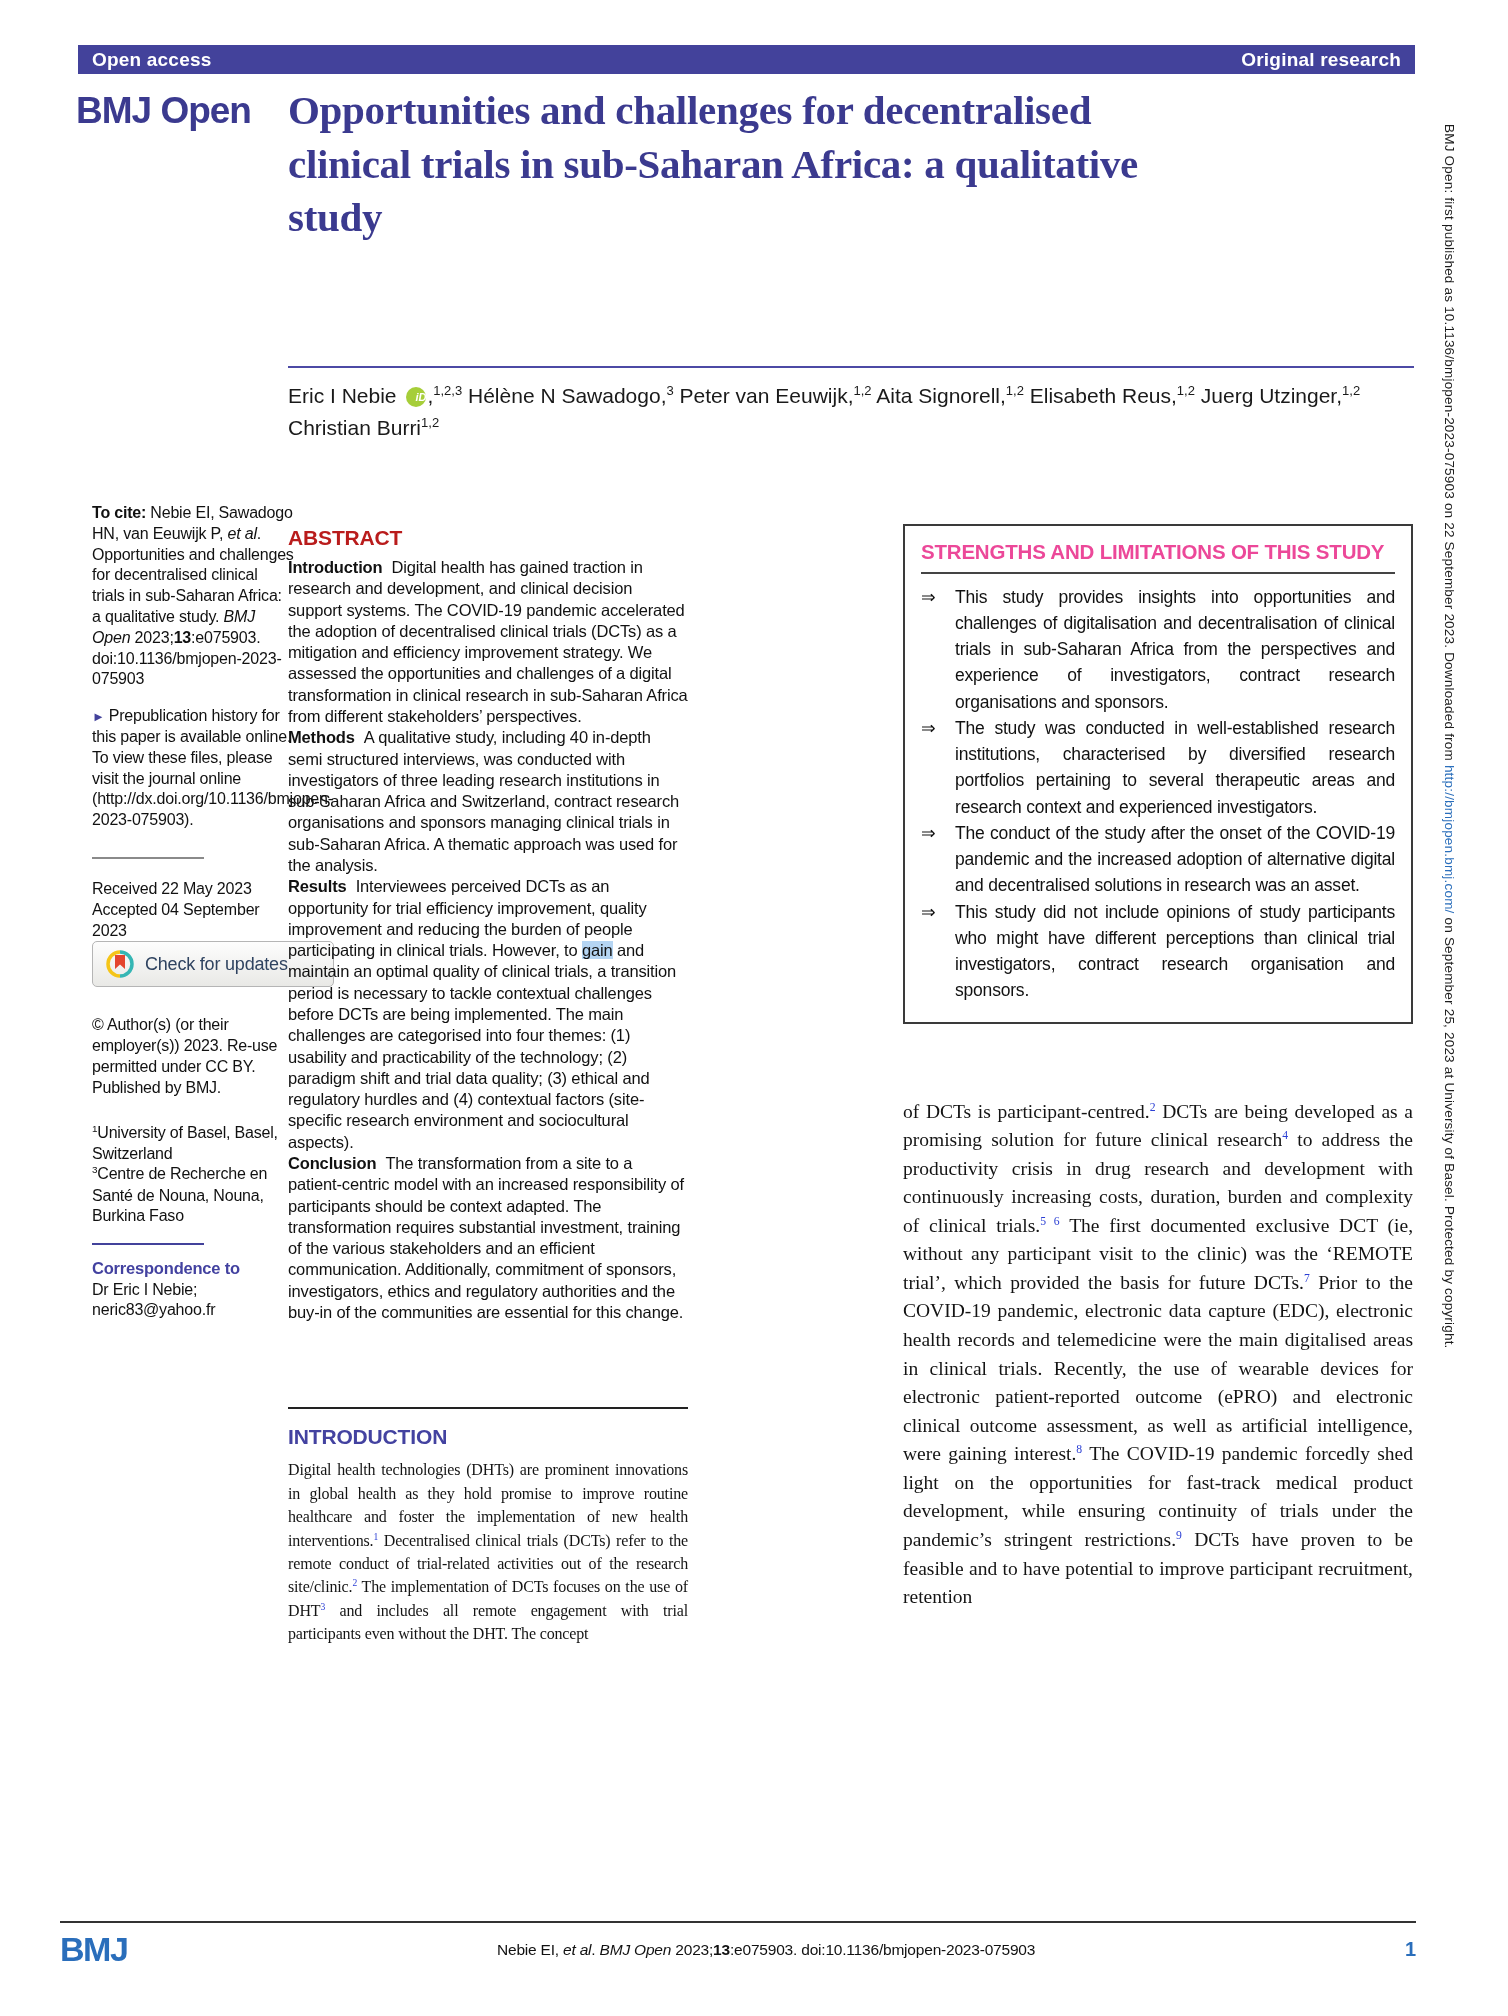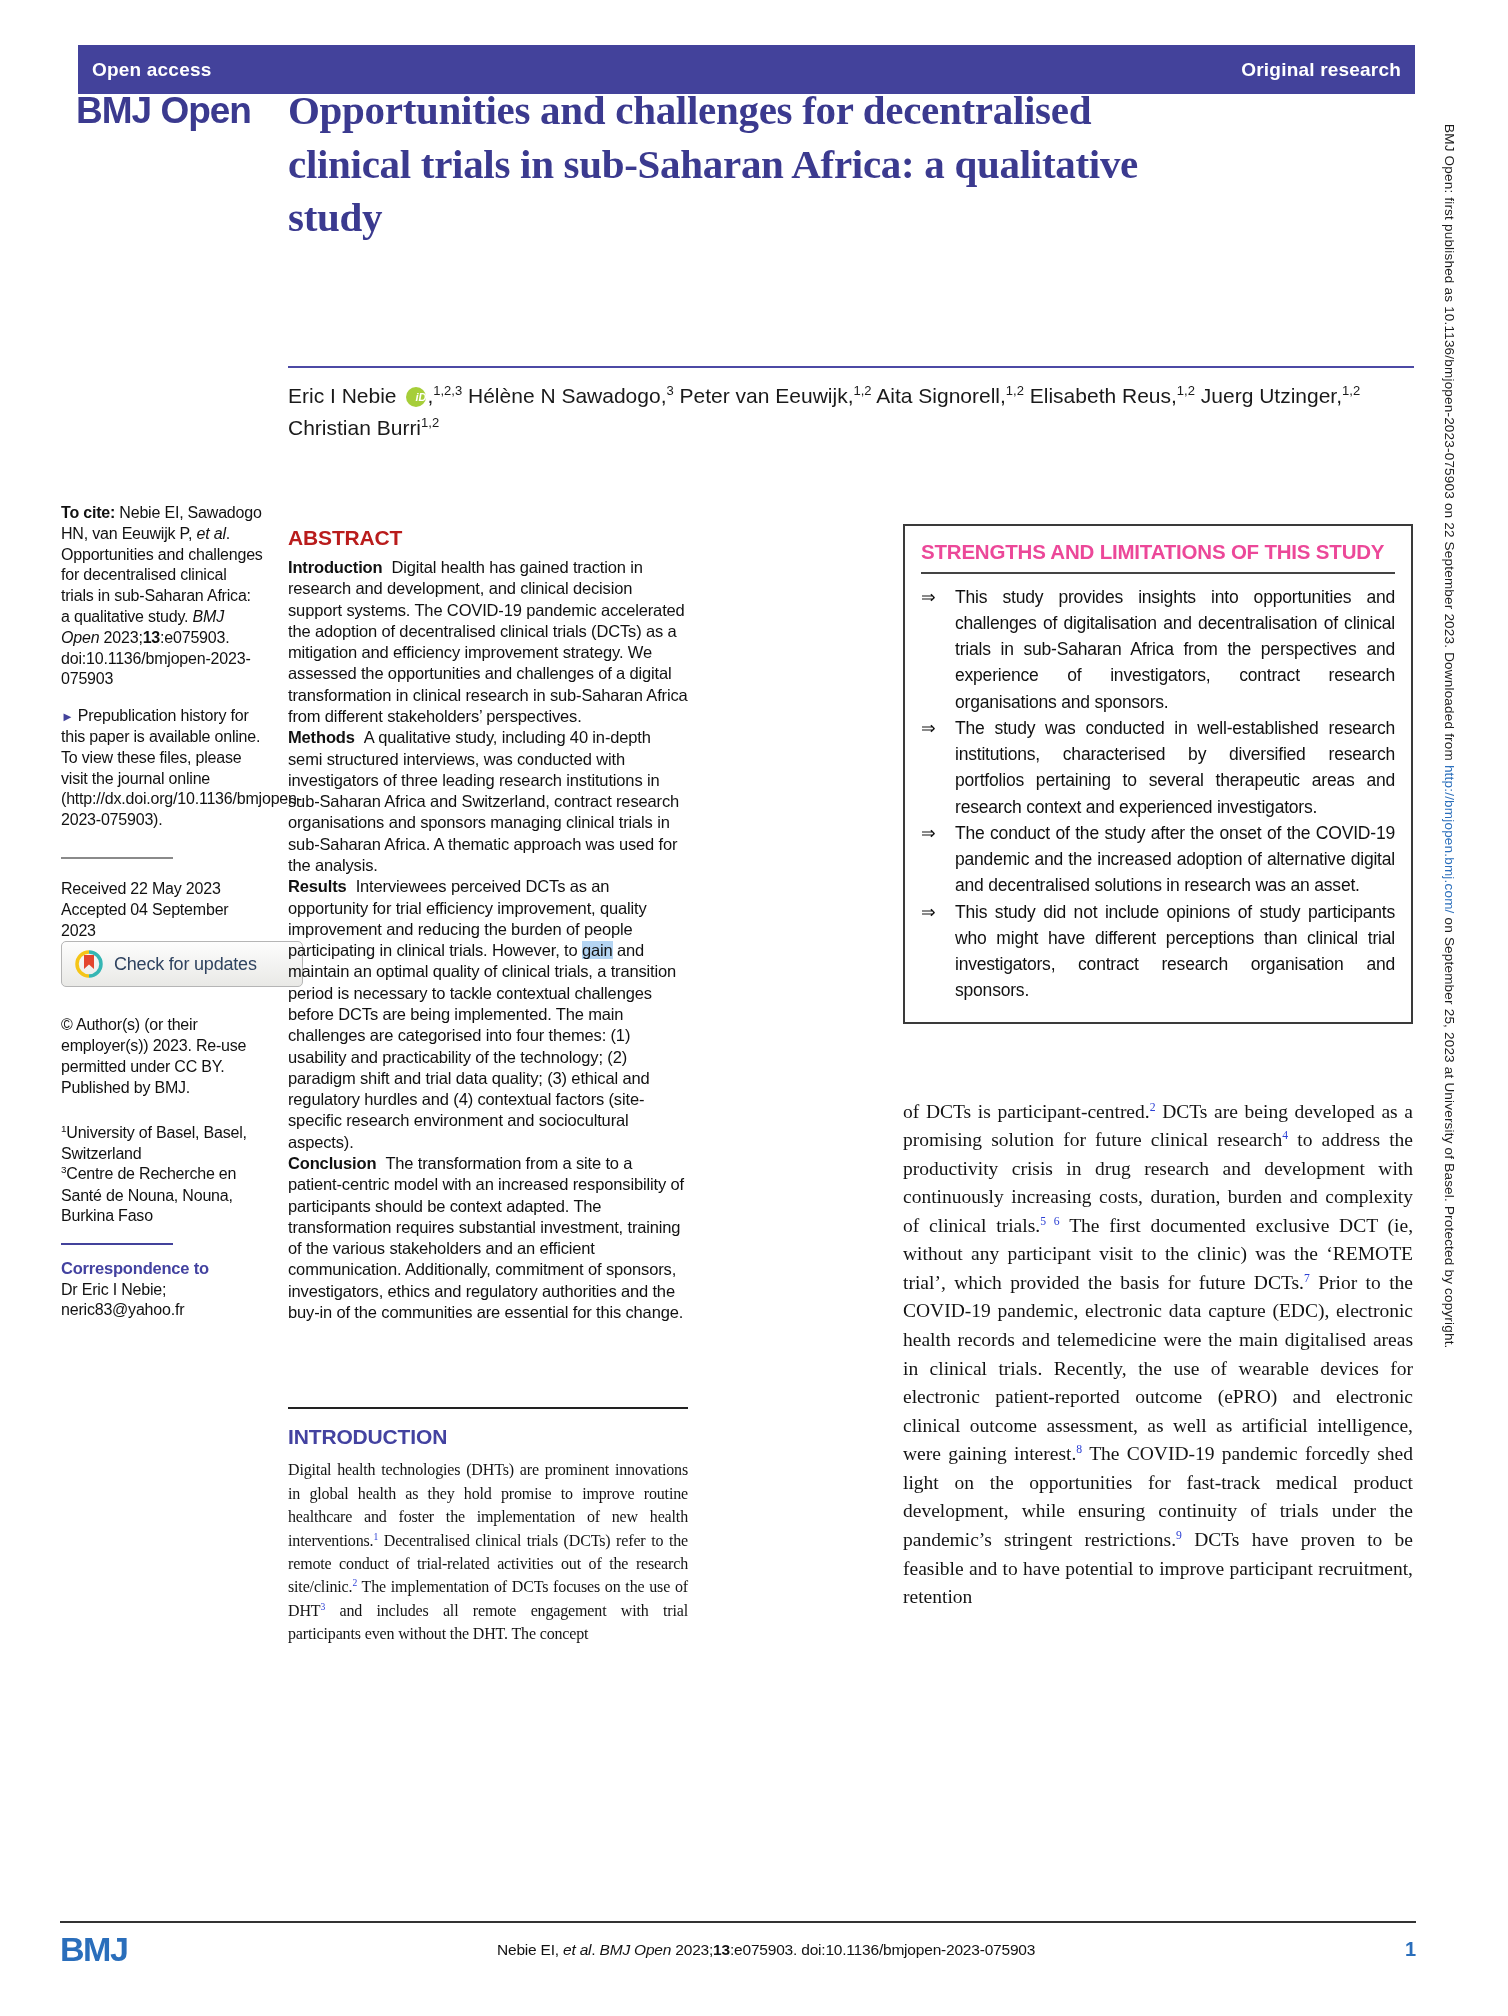--- a/index.html
+++ b/index.html
@@ -1,32 +1,32 @@
 <!DOCTYPE html>
 <html><head>
 <meta charset="utf-8">
 <style>
   html,body{margin:0;padding:0;background:#9e9e9e;}
   .page{position:relative;width:1508px;height:2016px;background:#ffffff;overflow:hidden;
         font-family:"Liberation Sans",sans-serif;color:#111;}
   
-  .banner{position:absolute;left:78px;top:45px;width:1337px;height:49px;background:#43429B;
+  .banner{position:absolute;left:78px;top:45px;width:1337px;height:29px;background:#43429B;
           display:flex;justify-content:space-between;align-items:center;padding:0 14px;box-sizing:border-box;}
   .banner span{color:#fff;font-weight:bold;font-size:19px;letter-spacing:.2px;}
   .journal-logo{position:absolute;left:76px;top:90px;font-size:37px;font-weight:bold;color:#3B3A8F;letter-spacing:-1px;}
   .title{position:absolute;left:288px;top:84px;width:910px;font-family:"Liberation Serif",serif;
          font-weight:bold;font-size:41px;line-height:1.31;color:#3B3A8F;letter-spacing:-.3px;}
   .authors-rule{position:absolute;left:288px;top:366px;width:1126px;height:2px;background:#4C4AA5;}
   .authors{position:absolute;left:288px;top:380px;width:1126px;font-size:21px;line-height:1.5;color:#1a1a1a;}
   .authors sup{font-size:.62em;color:#1a1a1a;}
   .orcid{display:inline-block;width:20px;height:20px;border-radius:50%;background:#A6CE39;color:#fff;
          font-size:11px;font-weight:bold;font-style:italic;text-align:right;line-height:20px;
          vertical-align:2px;margin:0 1px 0 4px;}
   
-  .sidebar{position:absolute;left:61px;top:503px;width:202px;font-size:16px;line-height:1.3;letter-spacing:-.2px;}
+  .sidebar{position:absolute;left:92px;top:503px;width:202px;font-size:16px;line-height:1.3;letter-spacing:-.2px;}
   .sidebar .it{font-style:italic;} .sidebar .bd{font-weight:bold;}
   .tocite b{font-weight:bold;}
   .prepub{margin-top:16px;}
   .prepub-arrow{color:#43429B;font-size:13px;margin-right:4px;}
   .div-gray{margin-top:26px;width:112px;height:2px;background:#8a8a8a;}
   .dates{margin-top:20px;}
   .check-btn{width:242px;height:46px;border:1px solid #b5b5b5;border-radius:5px;
              background:linear-gradient(#fdfdfd,#e9e9e6);display:flex;align-items:center;gap:10px;
              padding:0 12px;box-sizing:border-box;cursor:pointer;}
   .check-btn span.lbl{font-size:18px;color:#2F4360;letter-spacing:-.2px;}

